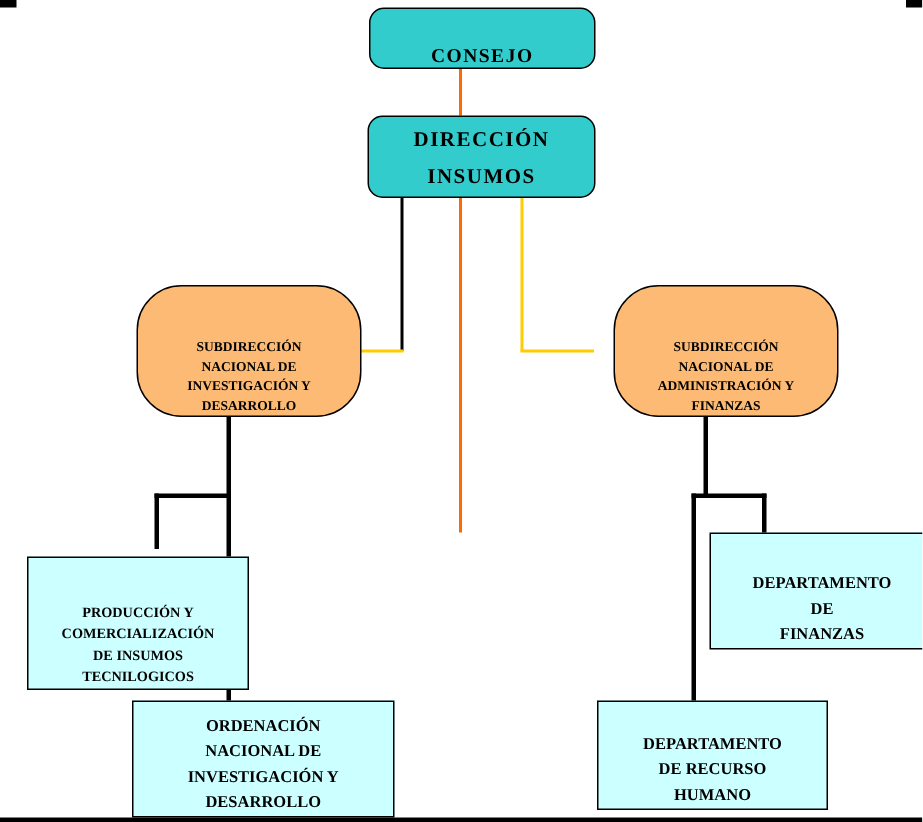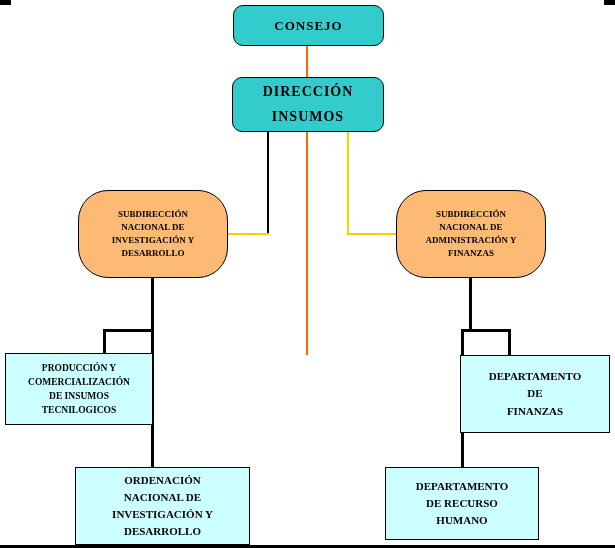--- a/index.html
+++ b/index.html
@@ -11,44 +11,45 @@
   .canvas {
     position: relative;
     width: 615px;
     height: 548px;
     background: #ffffff;
     overflow: hidden;
   }
   .node {
     position: absolute;
     display: flex;
-    align-items: center;
+    align-items: flex-end;
     justify-content: center;
     text-align: center;
     border: 1px solid #000000;
     font-weight: bold;
     color: #000000;
+    margin-left: 13px;
   }
   .node-label { white-space: pre-line; }
   .teal   { background: #33CCCC; border-radius: 10px; }
   .teal-big-radius { background: #fdba74; border-radius: 30px; }
   .cyan   { background: #CCFFFF; }
   .ellipse{ background: #00DB00; border-radius: 50%; }
   .line   { position: absolute; }
   .black  { background: #000000; }
   .orange { background: #FF6A00; }
   .yellow { background: #FFCC00; }
 
   
   #n-consejo   { left:233px; top:5px;   width:151px; height:41px; font-size:13px; letter-spacing:1px; }
   #n-direccion { left:232px; top:77px;  width:152px; height:55px; font-size:14px; letter-spacing:1px; line-height:1.75; }
   #n-subinv    { left:78px;  top:190px; width:150px; height:88px; font-size:9px;  line-height:1.45; }
   #n-subadm    { left:396px; top:190px; width:150px; height:88px; font-size:9px;  line-height:1.45; }
   #n-centros   { left:210px; top:354px; width:194px; height:86px; font-size:9.5px; line-height:1.45; }
-  #n-prod      { left:5px;   top:353px; width:148px; height:72px; font-size:9.5px; line-height:1.5; }
+  #n-prod      { left:5px;   top:371px; width:148px; height:89px; font-size:9.5px; line-height:1.5; }
   #n-orden     { left:75px;  top:467px; width:175px; height:78px; font-size:11px; line-height:1.55; }
   #n-finanzas  { left:460px; top:355px; width:150px; height:78px; font-size:11px; line-height:1.55; }
   #n-recurso   { left:385px; top:467px; width:154px; height:73px; font-size:11px; line-height:1.55; }
 
   
   #c1  { left:306px; top:46px;  width:2px;  height:31px; }   
   #c2  { left:267px; top:132px; width:2px;  height:102px; }  
   #c3  { left:228px; top:233px; width:41px; height:2px; }    
   #c4  { left:306px; top:132px; width:2px;  height:223px; }  
   #c5  { left:347px; top:132px; width:2px;  height:102px; }  

